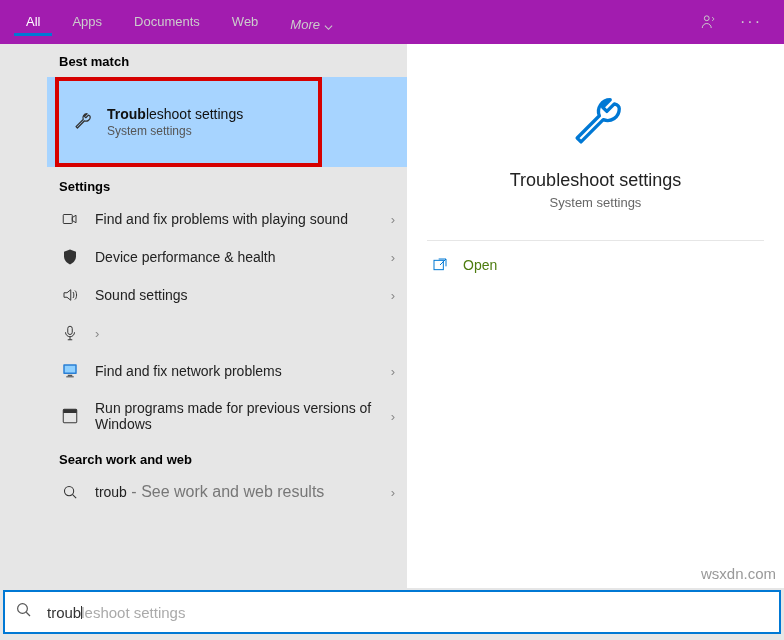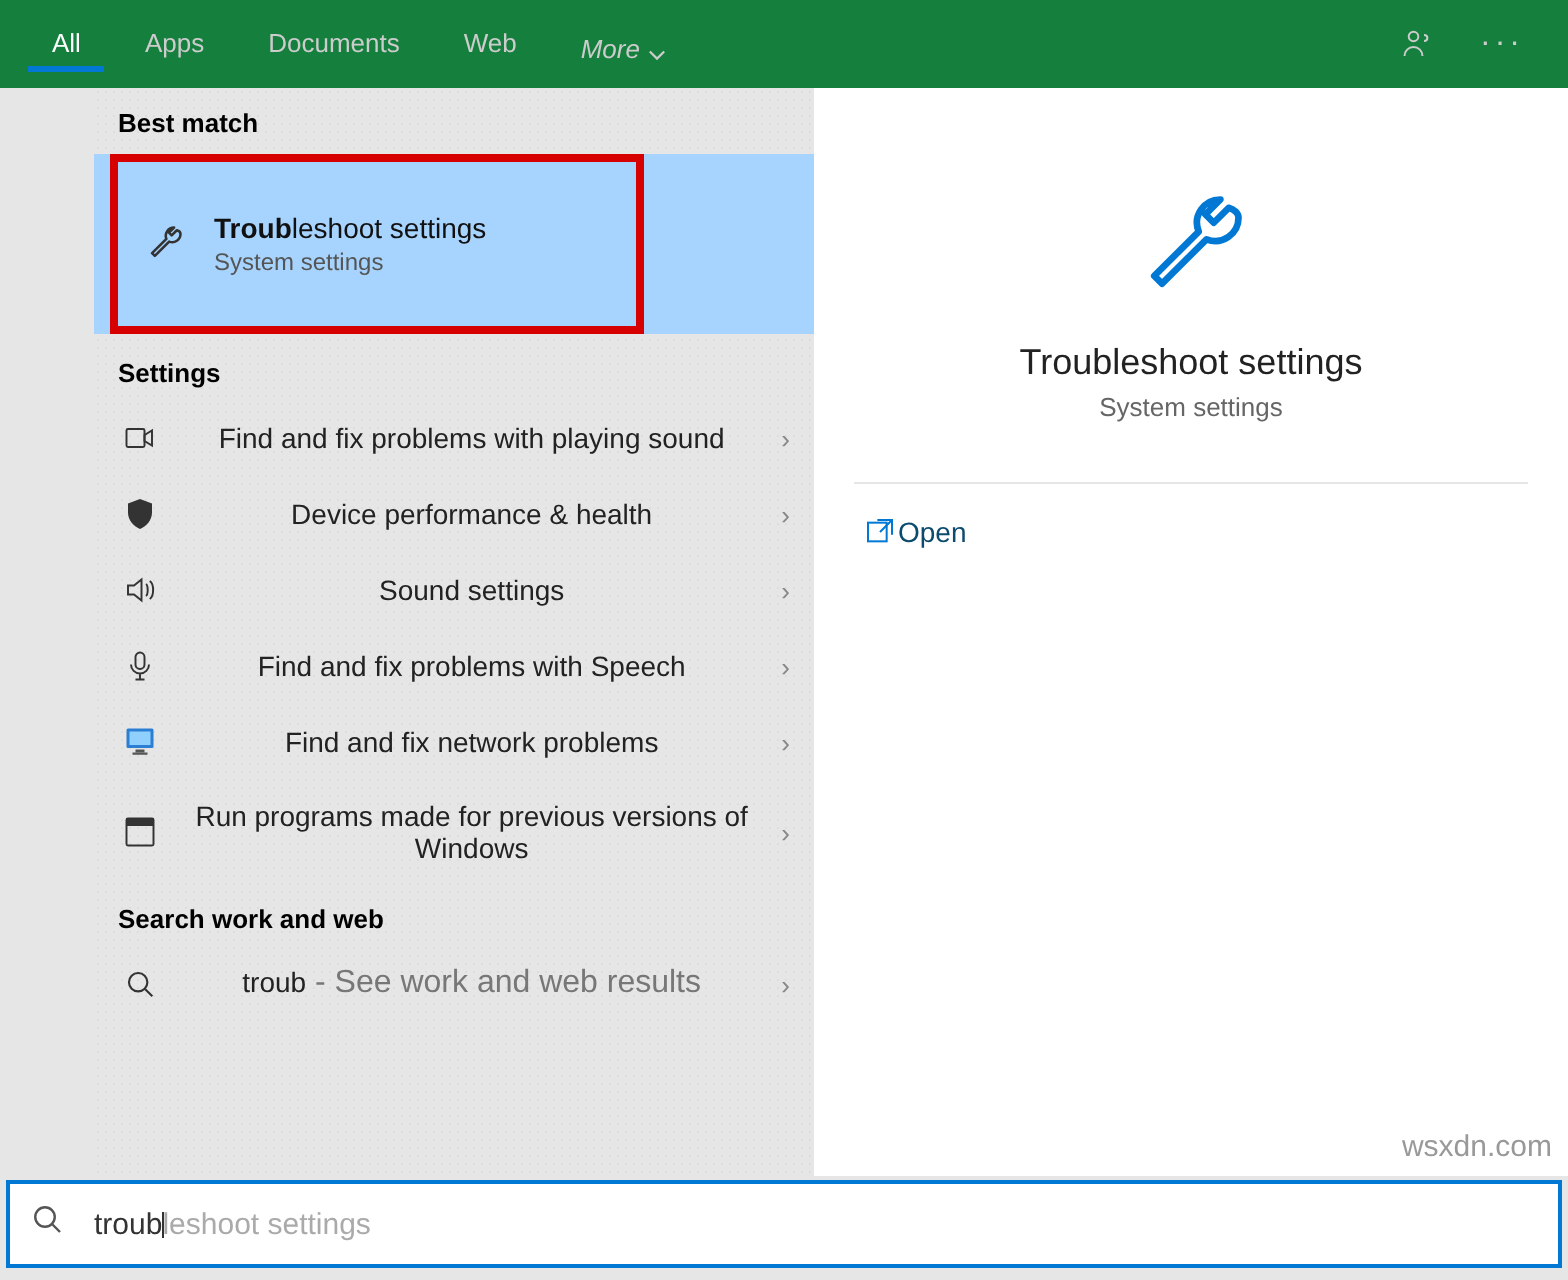--- a/index.html
+++ b/index.html
@@ -1,19 +1,19 @@
 <!DOCTYPE html>
 <html><head>
   <meta charset="utf-8">
   <style>
     * { margin: 0; padding: 0; box-sizing: border-box; font-family: "Segoe UI", Arial, sans-serif; }
     body { width: 784px; height: 640px; background: #e6e6e6; overflow: hidden; position: relative; }
 
     .header {
-      background: #15803d; height: 44px; display: flex; align-items: center;
+      background: #a21caf; height: 44px; display: flex; align-items: center;
       padding: 12px 14px; color: #fff; font-size: 13px;
     }
     .tabs { display:flex; gap: 8px; }
     .tab {
       padding: 6px 12px 4px 12px; cursor: pointer; color: #ccc;
     }
     .tab.active {
       color: #fff; border-bottom: 3px solid #0078d4; font-weight: 400;
     }
     .more-tab { display:flex; align-items:flex-end; gap:4px;font-style:italic; }
@@ -46,38 +46,38 @@
       background:#a7d4ff; width:100%;
     }
     .best-icon { width:22px; display:flex; justify-content:center; color:#333; }
     .best-text { margin-left: 14px; flex:1; }
     .best-title { font-size: 14px; color:#111; }
     .best-title b { font-weight:600; }
     .best-sub { font-size: 12px; color:#555; margin-top: 2px; }
 
     .list-item {
       display:flex; align-items:center; padding: 10px 12px; cursor:pointer; font-size:14px;
-      gap: 14px; position:relative;text-align:center;
+      gap: 14px; position:relative;
     }
     .li-icon { width:22px; display:flex; justify-content:center; color:#333; flex-shrink:0; }
     .li-text { flex:1; color:#222; }
     .li-sub { color:#777; font-size:16px; }
     .chev { color:#888; font-size: 13px; }
 
     .right-pane {
       flex:1; background:#fff; display:flex; flex-direction:column; align-items:center;
       padding: 30px 20px 0 20px;
     }
     .right-icon { color:#0078d4; margin: 18px 0 12px 0; }
     .right-title { font-size: 18px; color:#222; margin-bottom:4px; }
     .right-sub { font-size: 13px; color:#666; }
     .divider { width: 100%; height:1px; background:#e6e6e6; margin: 30px 0 8px 0; }
     .action-row {
-      display:flex; align-items:center; width: 100%;
-      padding: 8px 4px; cursor:pointer; font-size: 14px; color:#0c4a6e;
+      display:flex; align-items:center; gap: 14px; width: 100%;
+      padding: 8px 4px; cursor:pointer; font-size: 14px; color:#4d7c0f;
     }
     .action-row .ai { color:#0078d4; width:18px; display:flex; justify-content:center;}
 
     .search-bar {
       position:absolute; left:3px; right:3px; bottom:6px; height:44px; background:#fff;
       border: 2px solid #0078d4; display:flex; align-items:center; padding: 0 10px;
     }
     .search-bar .sicon { color:#555; margin-right:14px; }
     .search-typed { font-size:15px; color:#333; position:relative; }
     .search-typed::after{
@@ -168,21 +168,20 @@
       <div class="chev">›</div>
     </div>
 
     <div class="list-item">
       <div class="li-icon">
         <svg width="18" height="18" viewBox="0 0 24 24">
             <rect x="9" y="3" width="6" height="11" rx="3" stroke="#333" fill="none" stroke-width="1.3"></rect>
             <path d="M6 11a6 6 0 0 0 12 0M12 17v4M9 21h6" stroke="#333" fill="none" stroke-width="1.3"></path>
           </svg>
       </div>
-      <div class="li-text">Find and fix problems with Speech</div>
       <div class="chev">›</div>
     </div>
 
     <div class="list-item">
       <div class="li-icon">
         <svg width="18" height="18" viewBox="0 0 24 24">
             <rect x="3" y="3" width="18" height="13" rx="1" fill="#2a7fd4"></rect>
             <rect x="5" y="5" width="14" height="9" fill="#8fd0ff"></rect>
             <rect x="9" y="17" width="6" height="2" fill="#555"></rect>
             <rect x="7" y="19" width="10" height="1.5" fill="#555"></rect>

